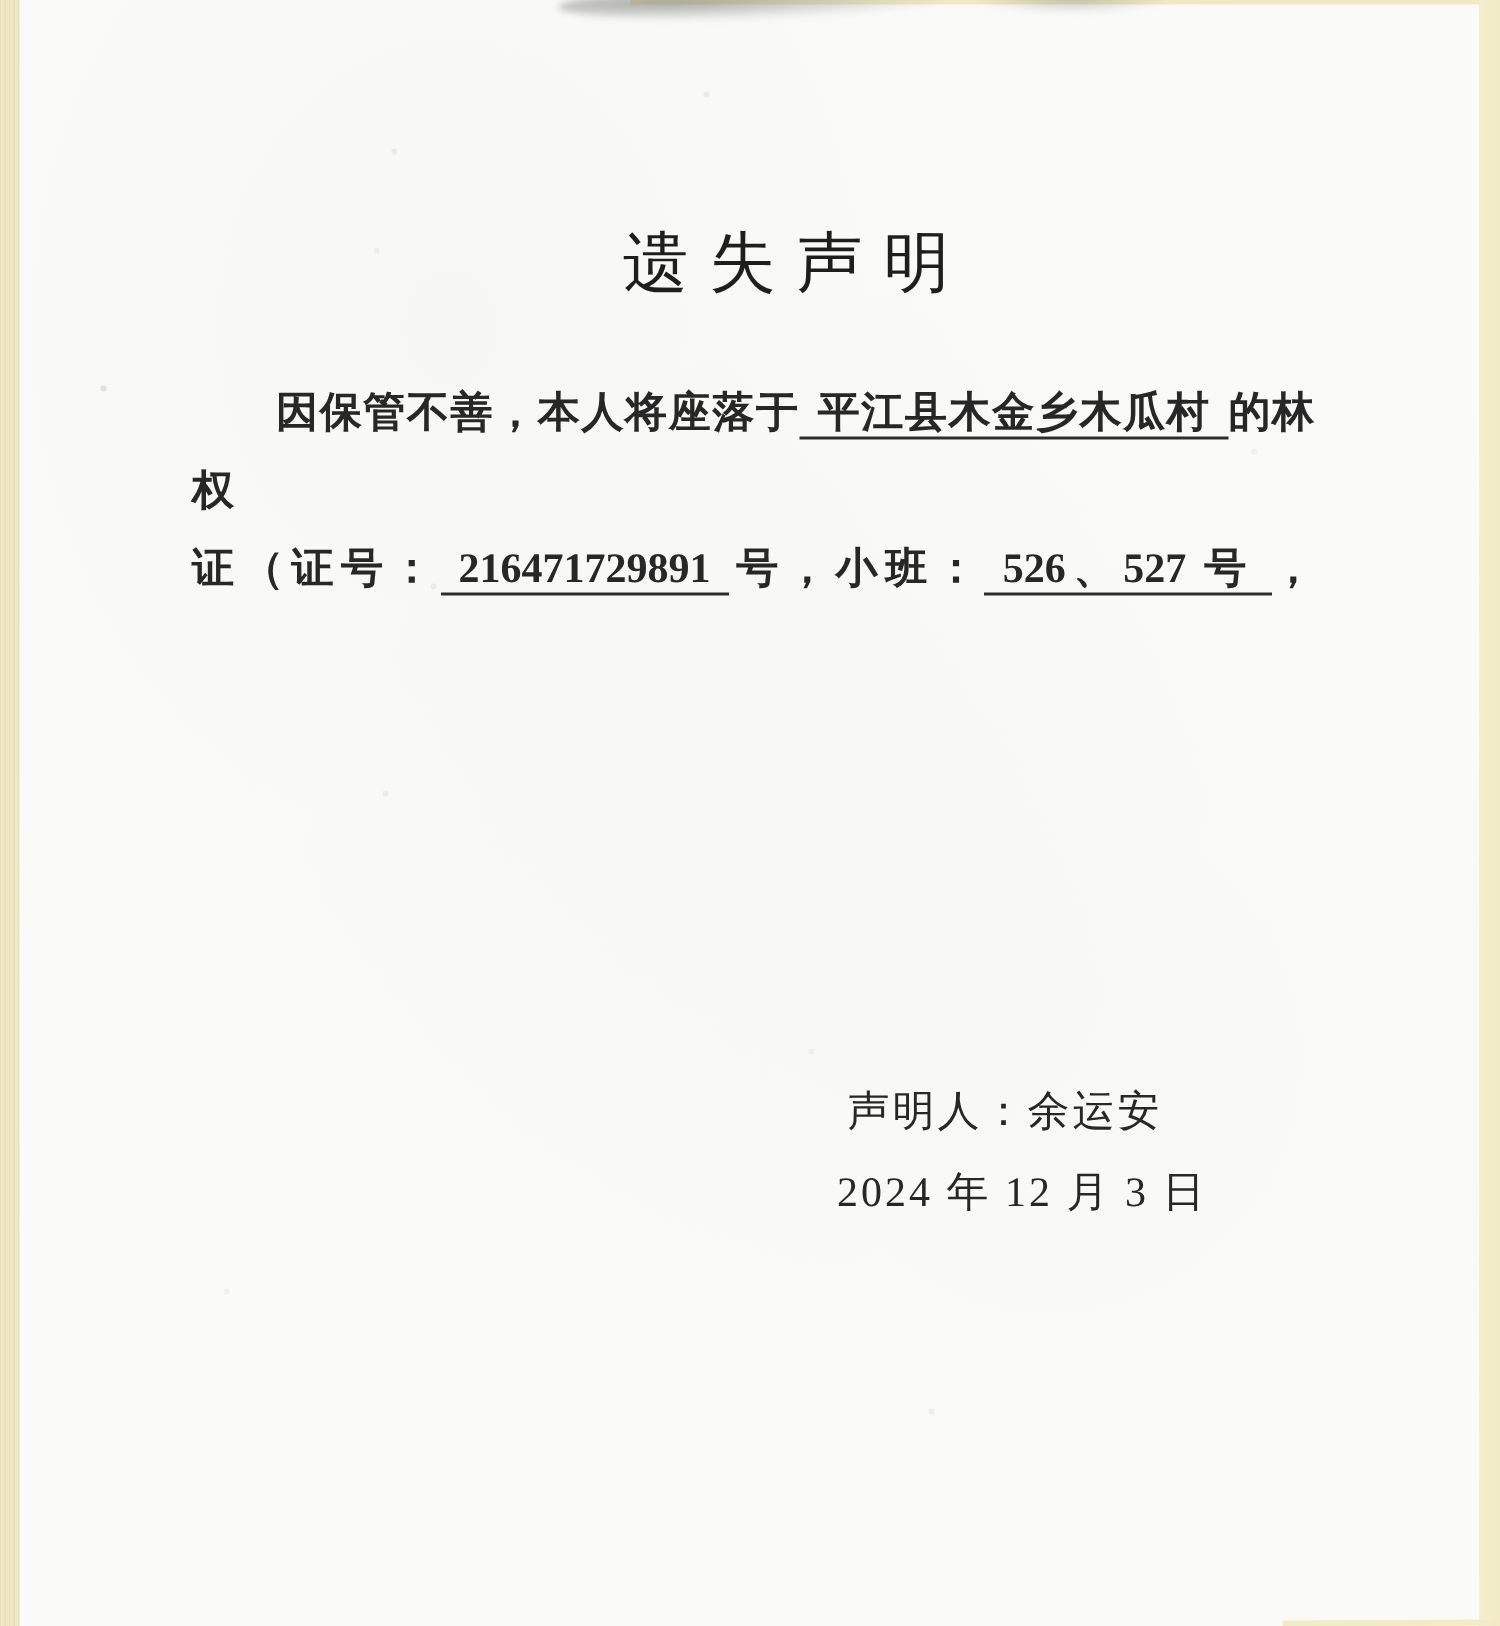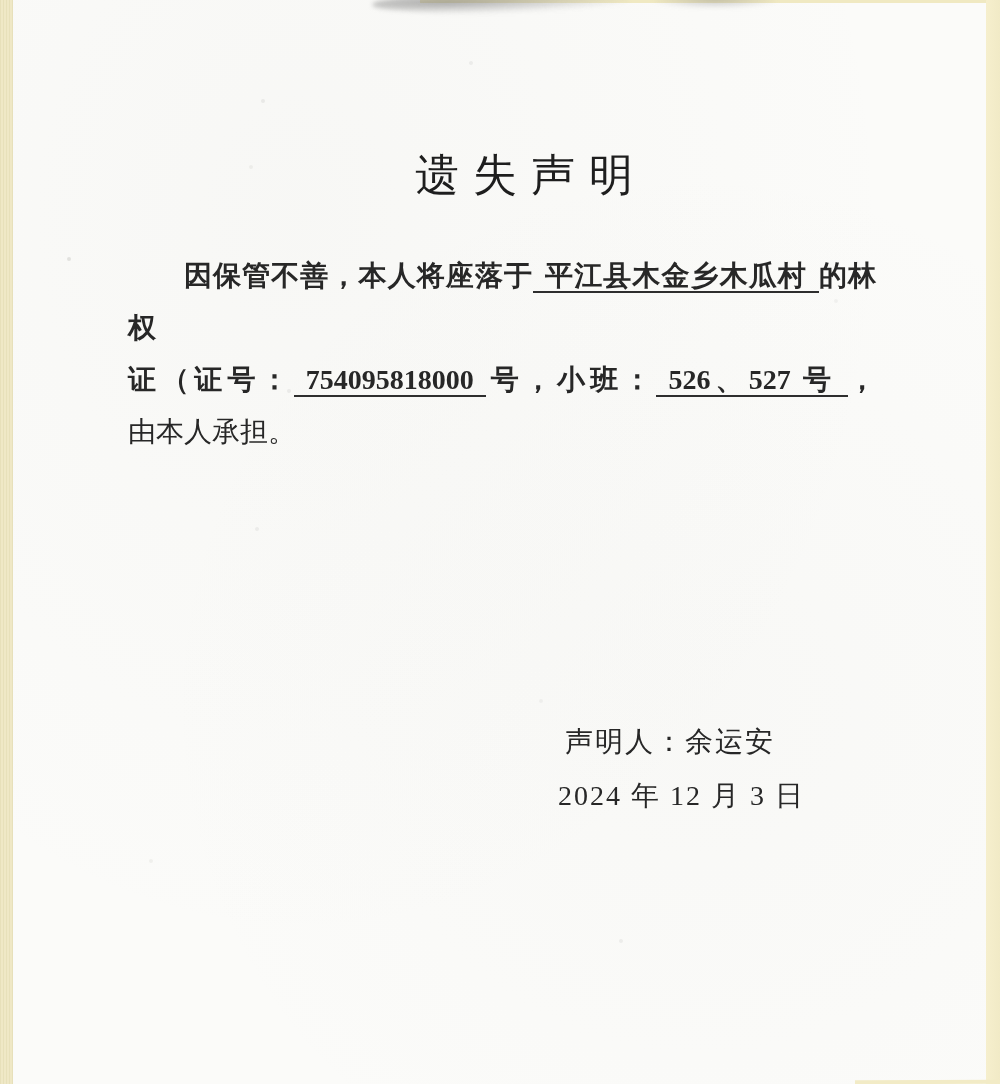--- a/index.html
+++ b/index.html
@@ -101,20 +101,19 @@
   <div class="edge-right"></div>
   <div class="edge-bottom"></div>
   <div class="smudge-a"></div>
   <div class="smudge-b"></div>
   <div class="speckles"></div>
 
   <div class="doc-title">遗失声明</div>
 
   <div class="paragraph">
       <div class="line justify indent"><span>因保管不善，本人将座落于</span><span class="blank">平江县木金乡木瓜村</span><span>的林权</span></div>
-      <div class="line justify"><span>证（证号：</span><span class="blank">754095818000</span><span>号，小班：</span><span class="blank">526、527 号</span><span>，</span></div>
-      <div class="line"><span>由本人承担。</span></div>
+      <div class="line justify"><span>证（证号：</span><span class="blank">216471729891</span><span>号，小班：</span><span class="blank">526、527 号</span><span>，</span></div>
     </div>
 
   <div class="sig-line">声明人：余运安</div>
   <div class="date-line">2024 年 12 月 3 日</div>
 
 </div>
 
 </body></html>

